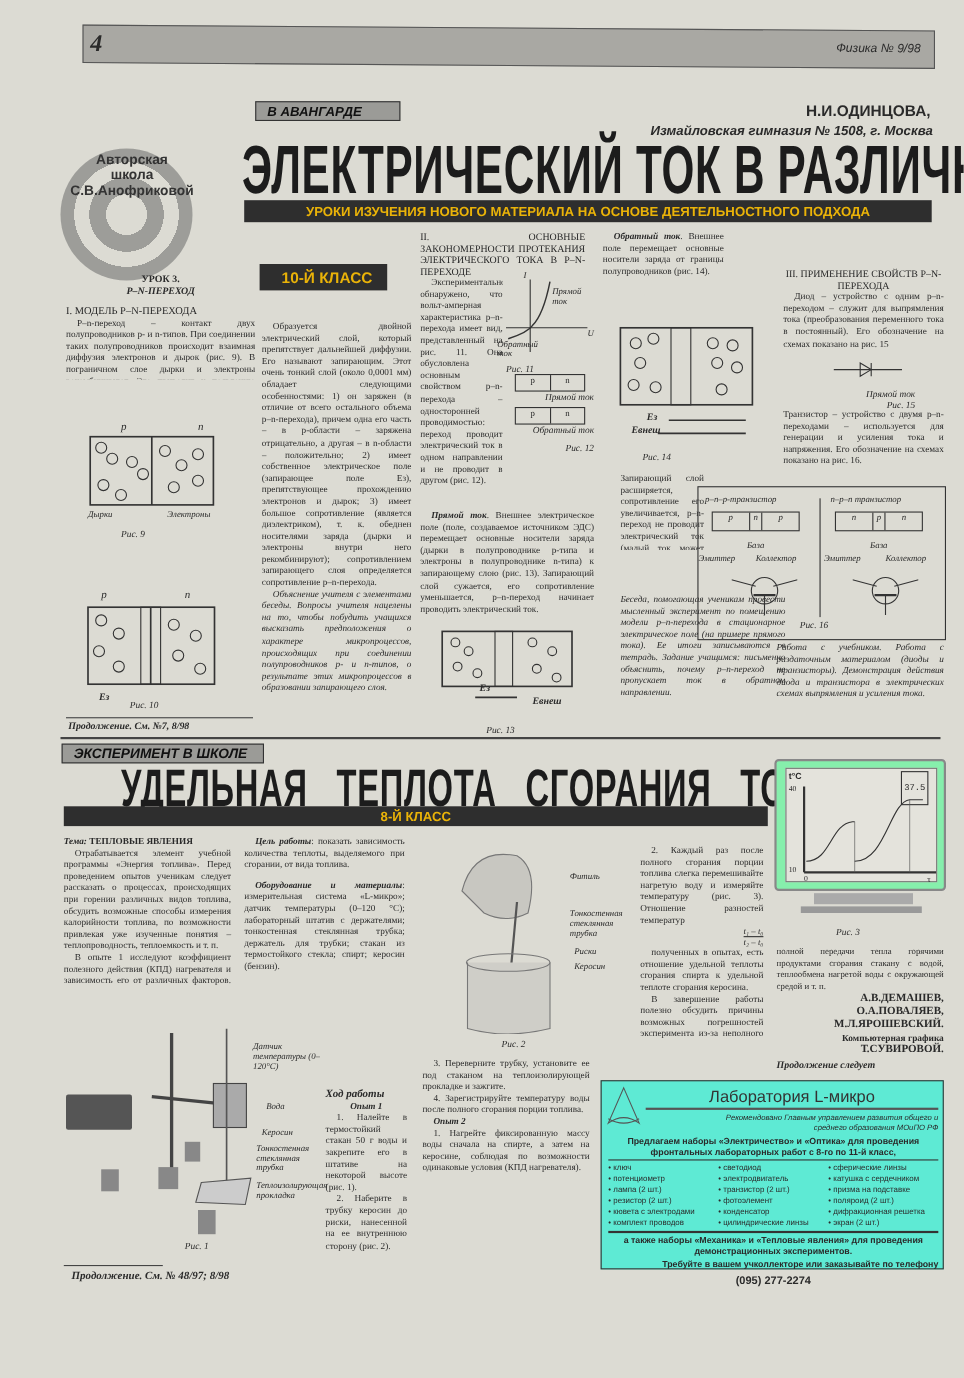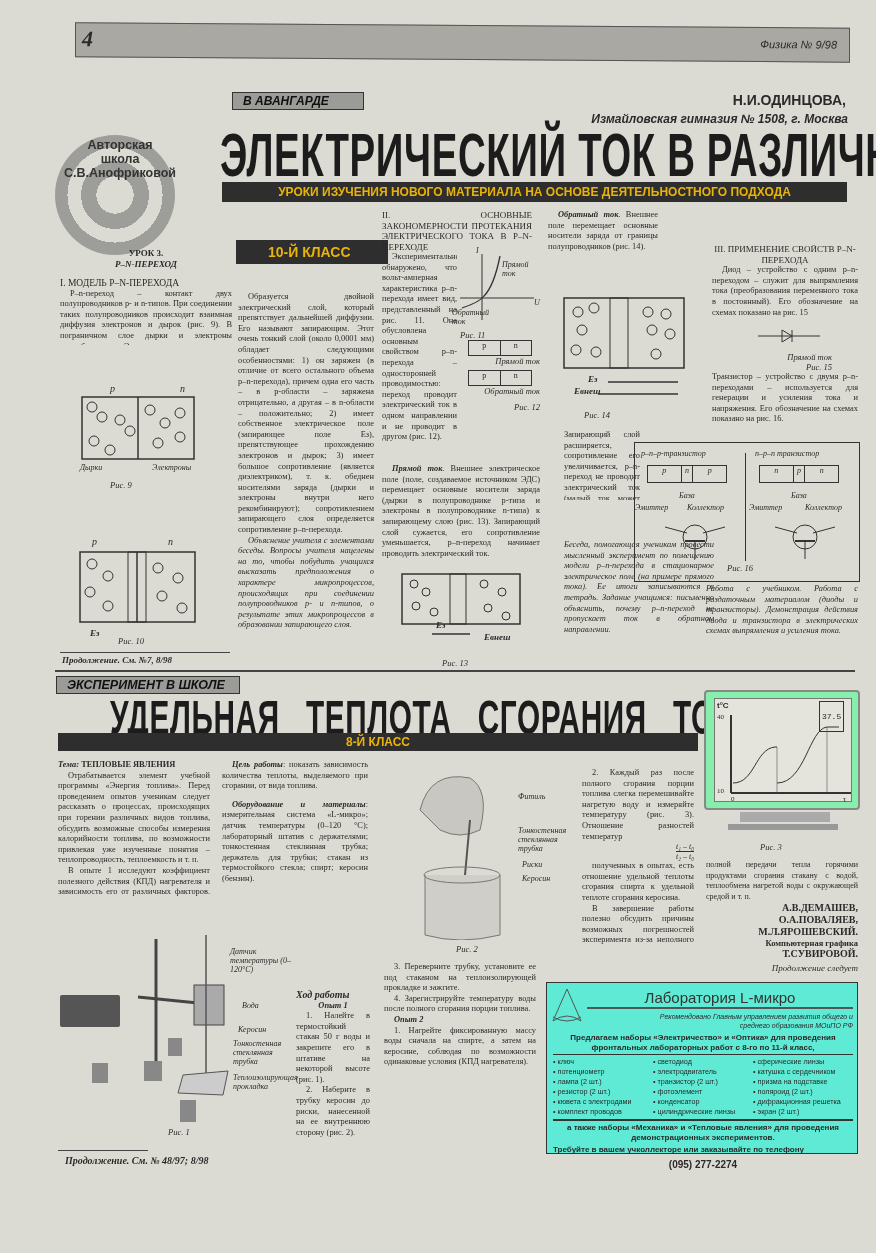--- a/index.html
+++ b/index.html
@@ -98,21 +98,21 @@
         <circle cx="104" cy="58" r="5"></circle>
       </g>
   </svg>
   <div class="abs it b" style="left:12px;top:90px;font-size:9px">Eз</div>
   <div class="abs cap" style="left:40px;top:98px">Рис. 10</div>
 </div>
 
 <div class="abs rule" style="left:60px;top:652px;width:170px;"></div>
 <div class="abs it b" style="left:62px;top:655px;font-size:9px">Продолжение. См. №7, 8/98</div>
 
-<div class="abs darkbar" style="left:236px;top:240px;width:152px;height:24px;font-size:14px;line-height:24px;text-align:left;padding-left:32px">10-Й КЛАСС</div>
+<div class="abs darkbar" style="left:236px;top:240px;width:116px;height:24px;font-size:14px;line-height:24px;text-align:left;padding-left:20px">10-Й КЛАСС</div>
 <div class="abs col" style="left:238px;top:292px;width:136px;height:358px;overflow:hidden">
   <p>Образуется двойной электрический слой, который препятствует дальнейшей диффузии. Его называют запирающим. Этот очень тонкий слой (около 0,0001 мм) обладает следующими особенностями: 1) он заряжен (в отличие от всего остального объема p–n-перехода), причем одна его часть – в p-области – заряжена отрицательно, а другая – в n-области – положительно; 2) имеет собственное электрическое поле (запирающее поле Eз), препятствующее прохождению электронов и дырок; 3) имеет большое сопротивление (является диэлектриком), т. к. обеднен носителями заряда (дырки и электроны внутри него рекомбинируют); сопротивлением запирающего слоя определяется сопротивление p–n-перехода.</p>
   <p class="it">Объяснение учителя с элементами беседы. Вопросы учителя нацелены на то, чтобы побудить учащихся высказать предположения о характере микропроцессов, происходящих при соединении полупроводников p- и n-типов, о результате этих микропроцессов в образовании запирающего слоя.</p>
 </div>
 
 <div class="abs col" style="left:382px;top:210px;width:158px;">
   <div style="font-size:9px;line-height:10.5px;width:150px">II. ОСНОВНЫЕ ЗАКОНОМЕРНОСТИ ПРОТЕКАНИЯ ЭЛЕКТРИЧЕСКОГО ТОКА В P–N-ПЕРЕХОДЕ</div>
   <p style="width:75px;height:190px;overflow:hidden">Экспериментально обнаружено, что вольт-амперная характеристика p–n-перехода имеет вид, представленный на рис. 11. Она обусловлена основным свойством p–n-перехода – односторонней проводимостью: переход проводит электрический ток в одном направлении и не проводит в другом (рис. 12).</p>
 </div>
 
@@ -359,21 +359,21 @@
 
 <div class="abs col" style="left:706px;top:860px;width:152px;">
   <div style="height:42px;overflow:hidden;font-size:8px">полной передачи тепла горячими продуктами сгорания стакану с водой, теплообмена нагретой воды с окружающей средой и т. п.</div>
   <div style="text-align:right;font-weight:bold;font-size:10px;line-height:12px">
     <div>А.В.ДЕМАШЕВ,</div>
     <div>О.А.ПОВАЛЯЕВ,</div>
     <div>М.Л.ЯРОШЕВСКИЙ.</div>
   </div>
   <div style="text-align:right;font-size:8.5px;font-weight:bold">Компьютерная графика</div>
   <div style="text-align:right;font-weight:bold;font-size:10px">Т.СУВИРОВОЙ.</div>
-  <div style="text-align:right;font-style:italic;font-weight:normal;font-size:9px;margin-top:4px">Продолжение следует</div>
+  <div style="font-style:italic;font-weight:bold;font-size:9px;margin-top:4px">Продолжение следует</div>
 </div>
 
 <div class="abs box lab" style="left:546px;top:982px;width:312px;height:172px;background:#5eead4">
   <svg class="abs" style="left:4px;top:4px" width="32" height="38">
       <path d="M16,2 L30,34 Q16,24 2,34 Z" fill="none" stroke="#555"></path>
       <path d="M2,30 Q16,38 30,30" fill="none" stroke="#555"></path>
     </svg>
   <div class="abs" style="left:40px;top:6px;width:266px;height:20px;text-align:center;font-size:15px;color:#333;border-bottom:2px solid #555">Лаборатория L-микро</div>
   <div class="abs" style="left:90px;top:29px;width:216px;text-align:right;font-style:italic;font-size:7px;line-height:9px">Рекомендовано Главным управлением развития общего и среднего образования МОиПО РФ</div>
   <div class="abs b" style="left:6px;top:50px;width:300px;text-align:center;font-size:8px;line-height:10px;border-bottom:1.5px solid #333;padding-bottom:1px">Предлагаем наборы «Электричество» и «Оптика» для проведения фронтальных лабораторных работ с 8-го по 11-й класс,</div>
@@ -398,15 +398,15 @@
       <li>сферические линзы</li>
         <li>катушка с сердечником</li>
         <li>призма на подставке</li>
         <li>поляроид (2 шт.)</li>
         <li>дифракционная решетка</li>
         <li>экран (2 шт.)</li>
     </ul>
   </div>
   <div class="abs" style="left:6px;top:136px;width:300px;height:1.5px;background:#333"></div>
   <div class="abs b" style="left:6px;top:140px;width:300px;text-align:center;font-size:8px;line-height:10px">а также наборы «Механика» и «Тепловые явления» для проведения демонстрационных экспериментов.</div>
-  <div class="abs b" style="left:6px;top:162px;width:300px;text-align:left;font-size:8px">Требуйте в вашем учколлекторе или заказывайте по телефону</div>
+  <div class="abs b" style="left:6px;top:162px;width:300px;text-align:right;font-size:8px">Требуйте в вашем учколлекторе или заказывайте по телефону</div>
   <div class="abs b" style="left:6px;top:176px;width:300px;text-align:center;font-size:10px">(095) 277-2274</div>
 </div>
 
 </body></html>

